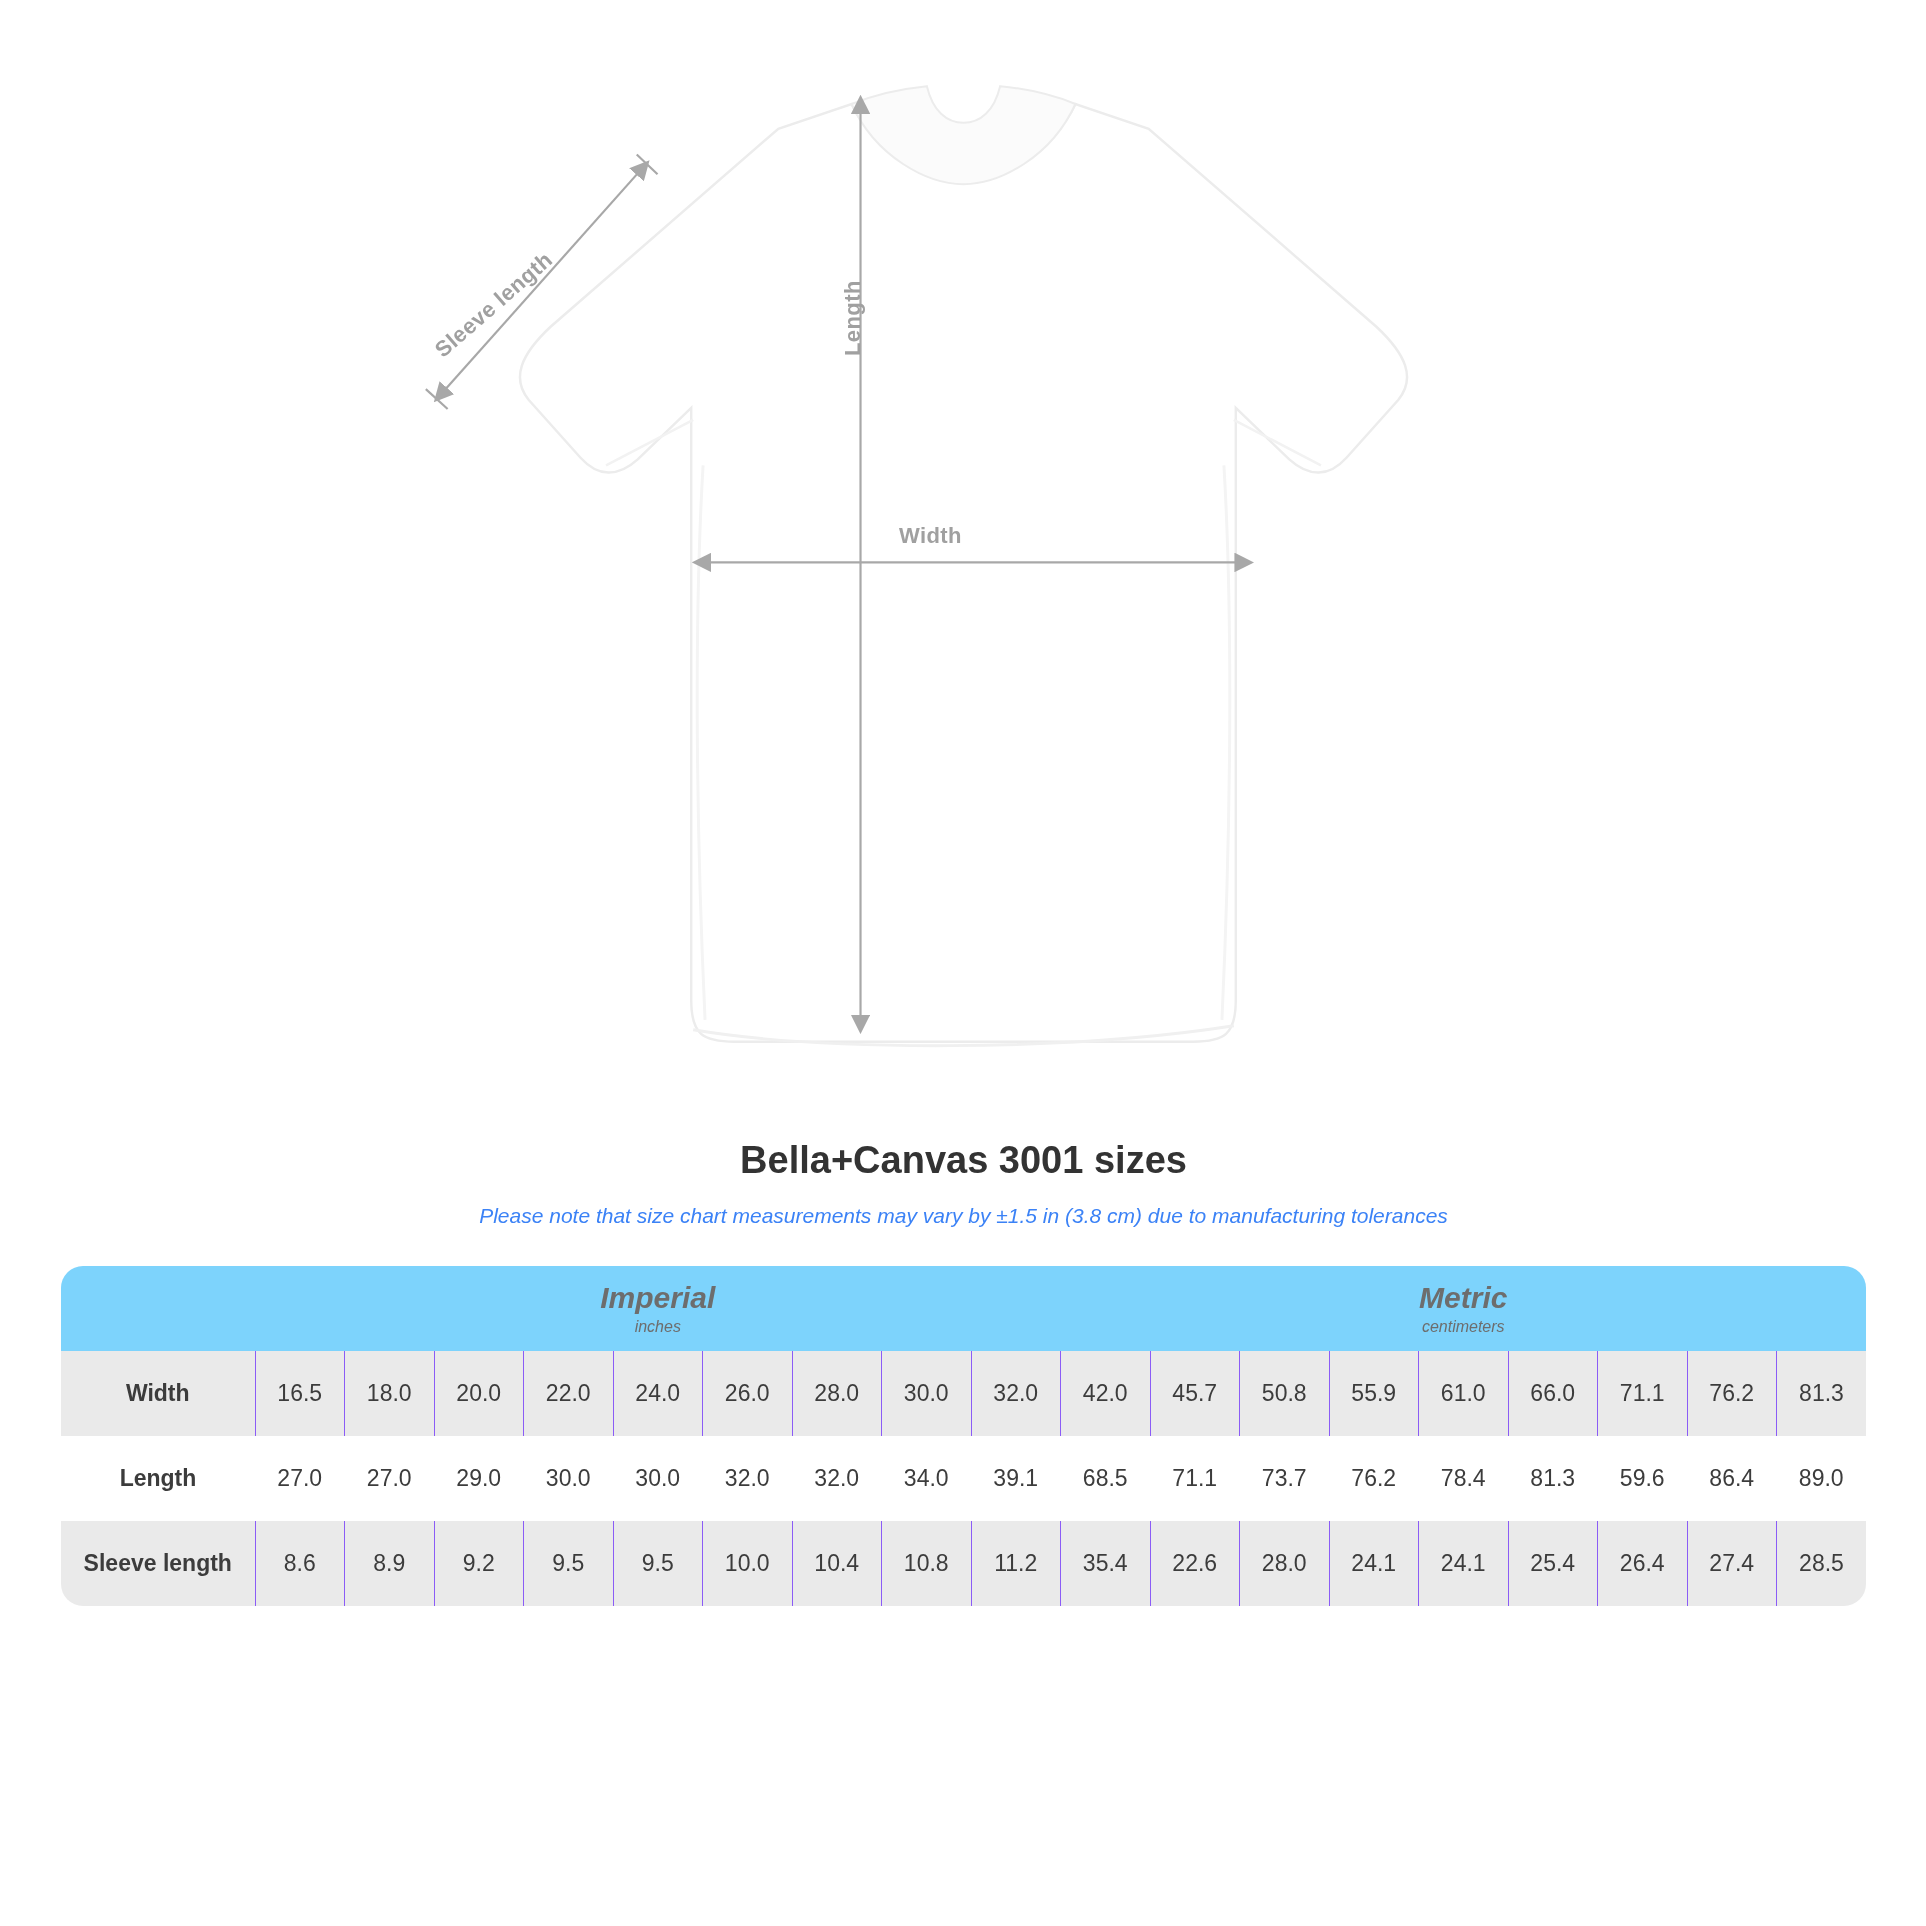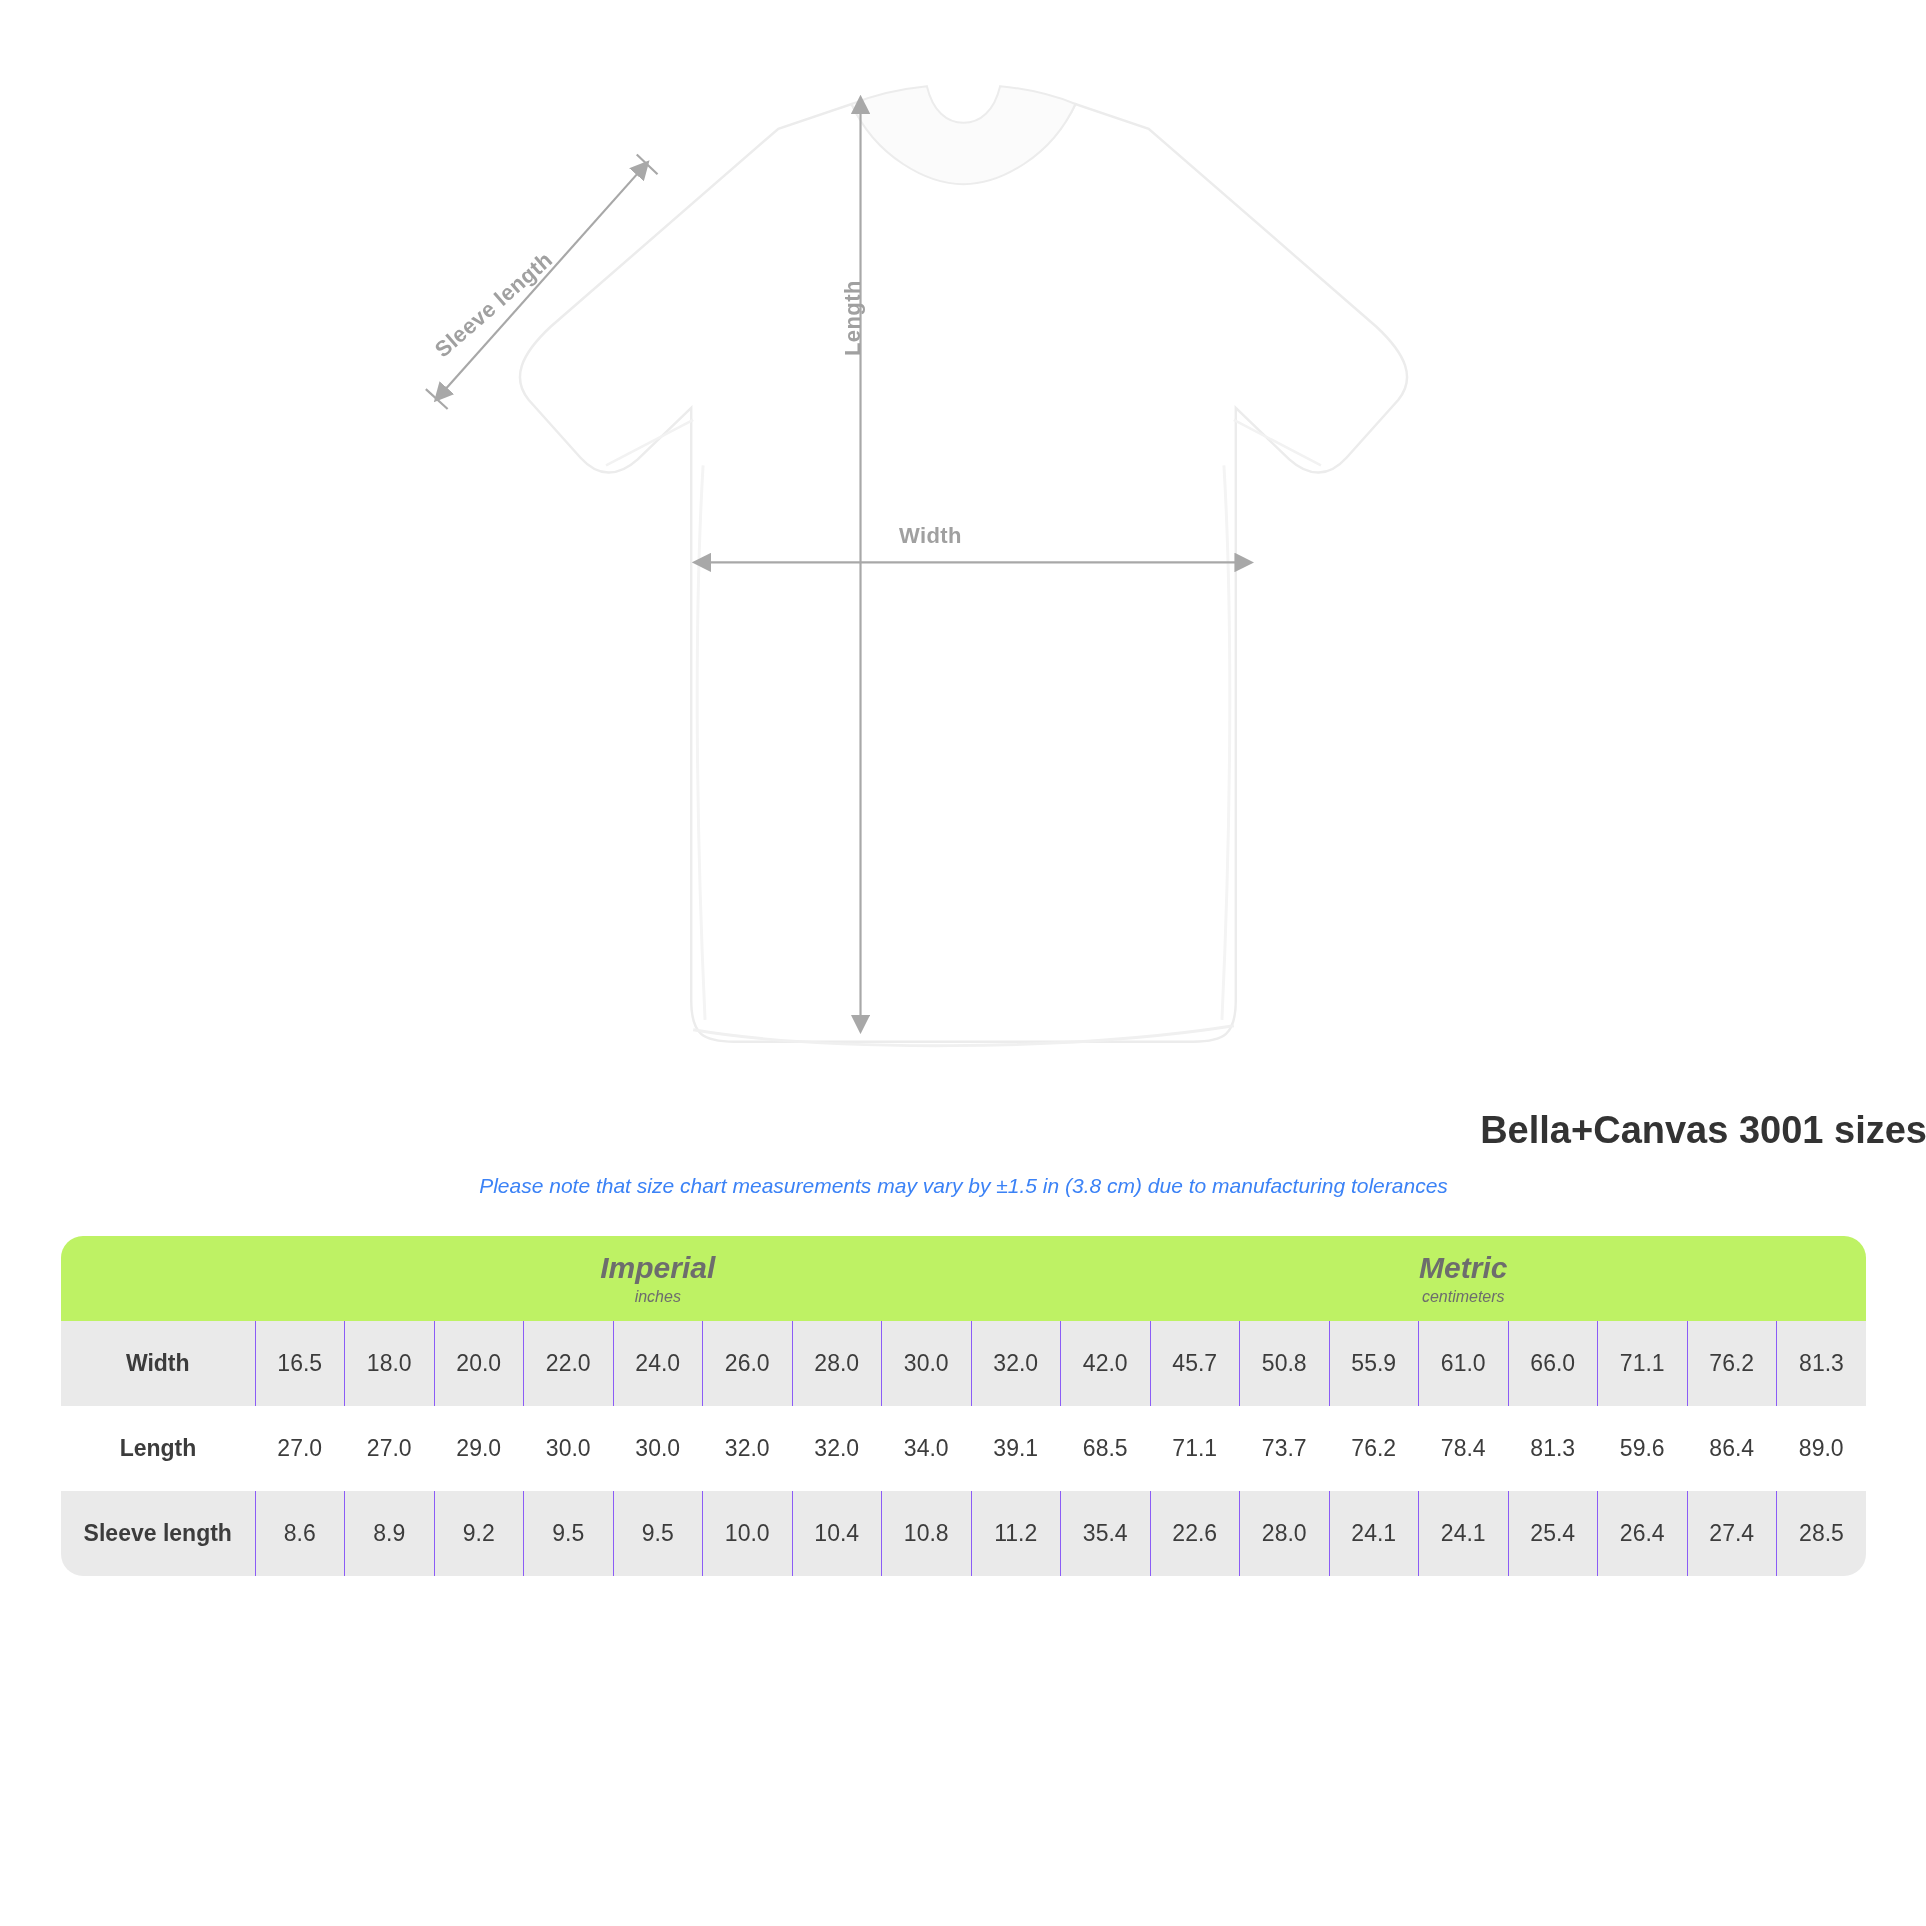--- a/index.html
+++ b/index.html
@@ -51,24 +51,25 @@
   }
   .dim-label.sleeve-label {
     left: 447px;
     top: 337px;
     transform: rotate(-41deg);
     transform-origin: left bottom;
   }
 
   
   .chart-title {
-    text-align: right;
+    text-align: center;
     font-size: 38px;
     font-weight: bold;
     color: #333333;
+    margin-top: 30px;
   }
   .chart-note {
     text-align: center;
     font-size: 21px;
     font-style: italic;
     color: #3b82f6;
     margin-top: 22px;
   }
 
   
@@ -86,21 +87,21 @@
   table.size-table td, table.size-table th {
     text-align: center;
     vertical-align: middle;
     font-size: 23px;
     color: #3c3c3c;
     border: none;
     padding: 0;
     height: 85px;
   }
   .unit-row td {
-    background: #bef264;
+    background: #7dd3fc;
     height: 127px;
   }
   .unit-name {
     font-size: 30px;
     font-weight: bold;
     font-style: italic;
     color: #6d6d6d;
     line-height: 1.25;
   }
   .unit-sub {

